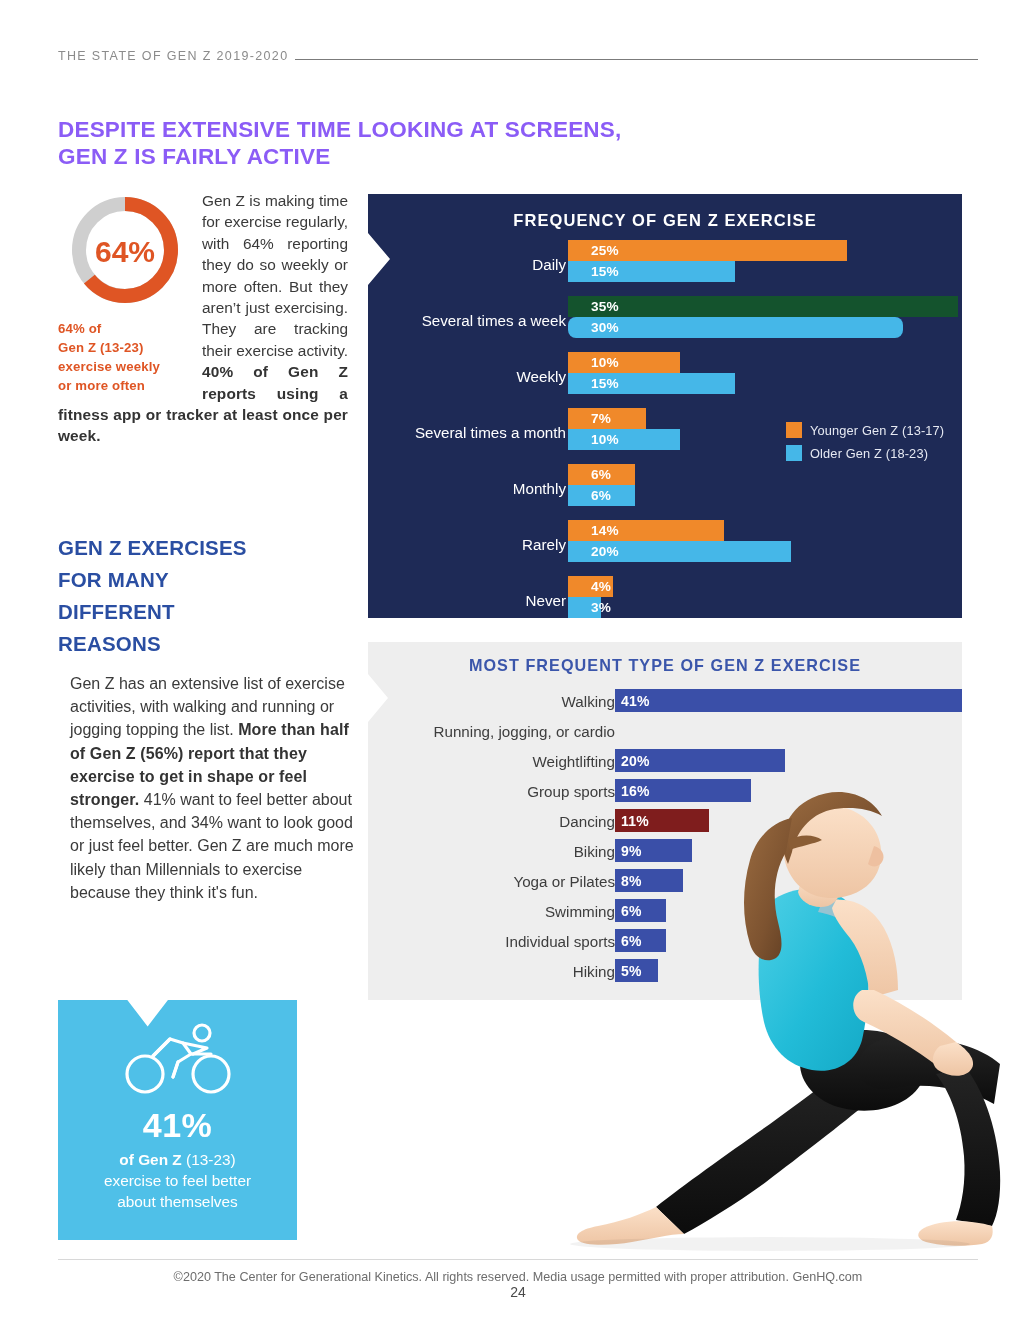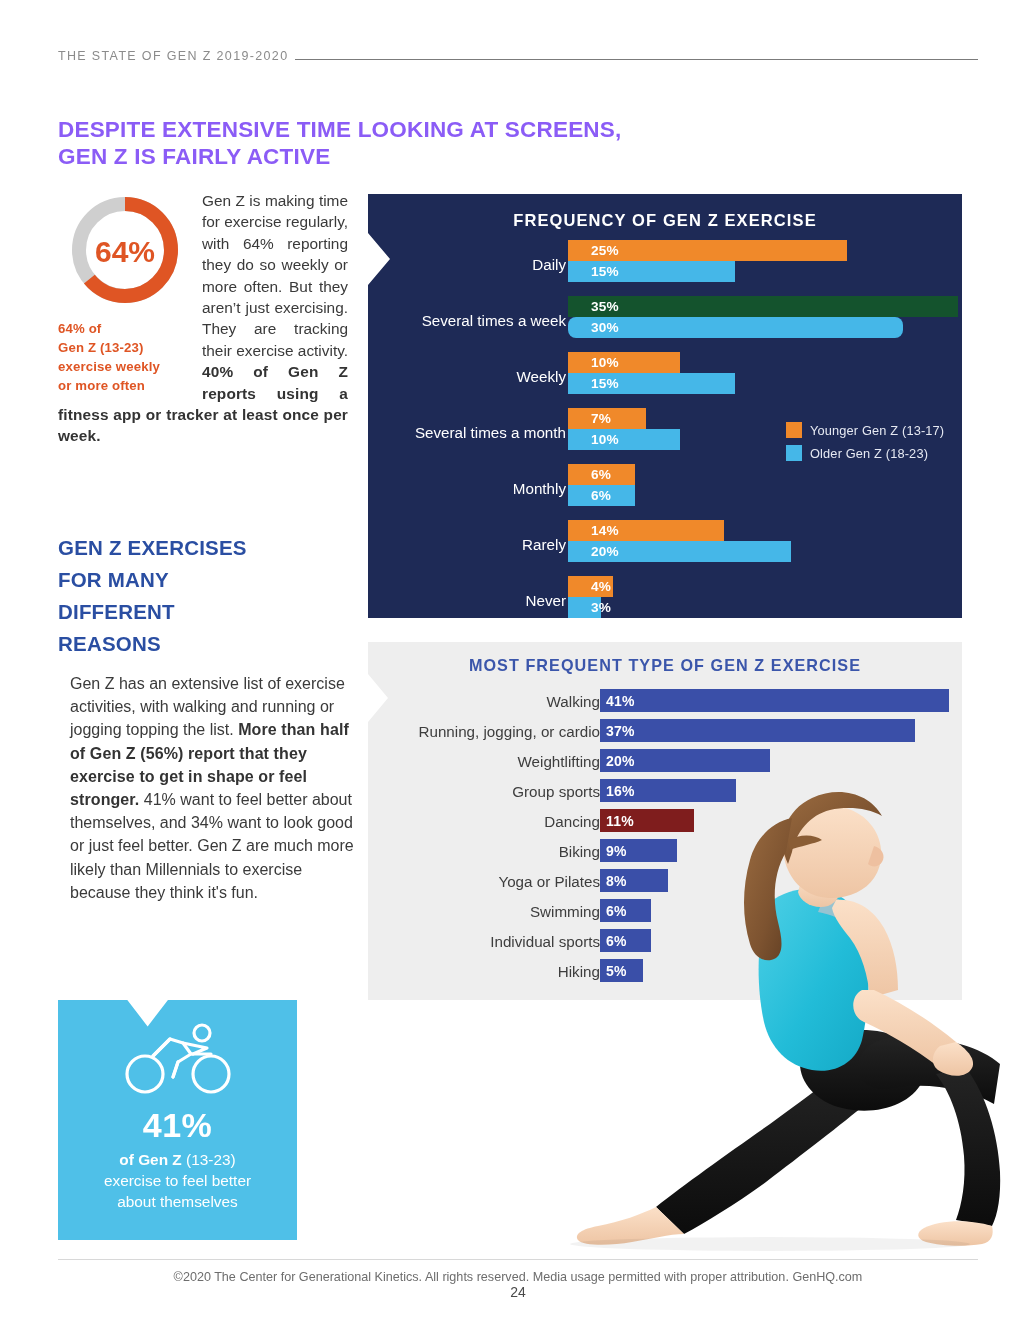--- a/index.html
+++ b/index.html
@@ -68,21 +68,21 @@
   .legend-sw{width:16px;height:16px;margin-right:8px;}
   .legend-sw.younger{background:#f0892a;}
   .legend-sw.older{background:#45b7e8;}
   .legend-label{color:#e6e9f2;font-size:12.8px;letter-spacing:.15px;white-space:nowrap;}
 
   
   #type-panel{position:absolute;left:368px;top:642px;width:594px;height:358px;background:#eeeeee;
     clip-path:polygon(0 0, 100% 0, 100% 100%, 0 100%, 0 80px, 20px 56px, 0 32px);}
   #type-title{position:absolute;left:0;right:0;top:14px;text-align:center;color:#3b56ab;
     font-size:16.2px;font-weight:bold;letter-spacing:1.05px;}
-  .type-rows{position:absolute;left:0;top:44px;width:100%;}
+  .type-rows{position:absolute;left:0;top:44px;width:100%;padding-left:15px;}
   .type-row{position:relative;height:30px;}
   .type-row .cat{position:absolute;right:362px;top:50%;transform:translateY(-50%);
     white-space:nowrap;color:#3d3d3d;font-size:15.2px;}
   .type-row .tbar{position:absolute;left:232px;top:3px;height:23px;background:#3a4fa8;
     display:flex;align-items:center;padding-left:6px;box-sizing:border-box;}
   .type-row .tbar span{color:#ffffff;font-weight:bold;font-size:14px;letter-spacing:.2px;}
 
   
   #photo{position:absolute;left:470px;top:752px;width:540px;height:500px;}
 
@@ -254,23 +254,20 @@
     <div id="type-title">MOST FREQUENT TYPE OF GEN Z EXERCISE</div>
     <div class="type-rows" id="type-rows">
         <div class="type-row">
           <div class="cat">Walking</div>
           <div class="tbar" style="width: 349px; background: rgb(58, 79, 168);">
             <span>41%</span>
           </div>
         </div>
         <div class="type-row">
           <div class="cat">Running, jogging, or cardio</div>
-          <div class="tbar" style="width: 315px; background: rgb(58, 79, 168);">
-            <span>37%</span>
-          </div>
         </div>
         <div class="type-row">
           <div class="cat">Weightlifting</div>
           <div class="tbar" style="width: 170px; background: rgb(58, 79, 168);">
             <span>20%</span>
           </div>
         </div>
         <div class="type-row">
           <div class="cat">Group sports</div>
           <div class="tbar" style="width: 136px; background: rgb(58, 79, 168);">

